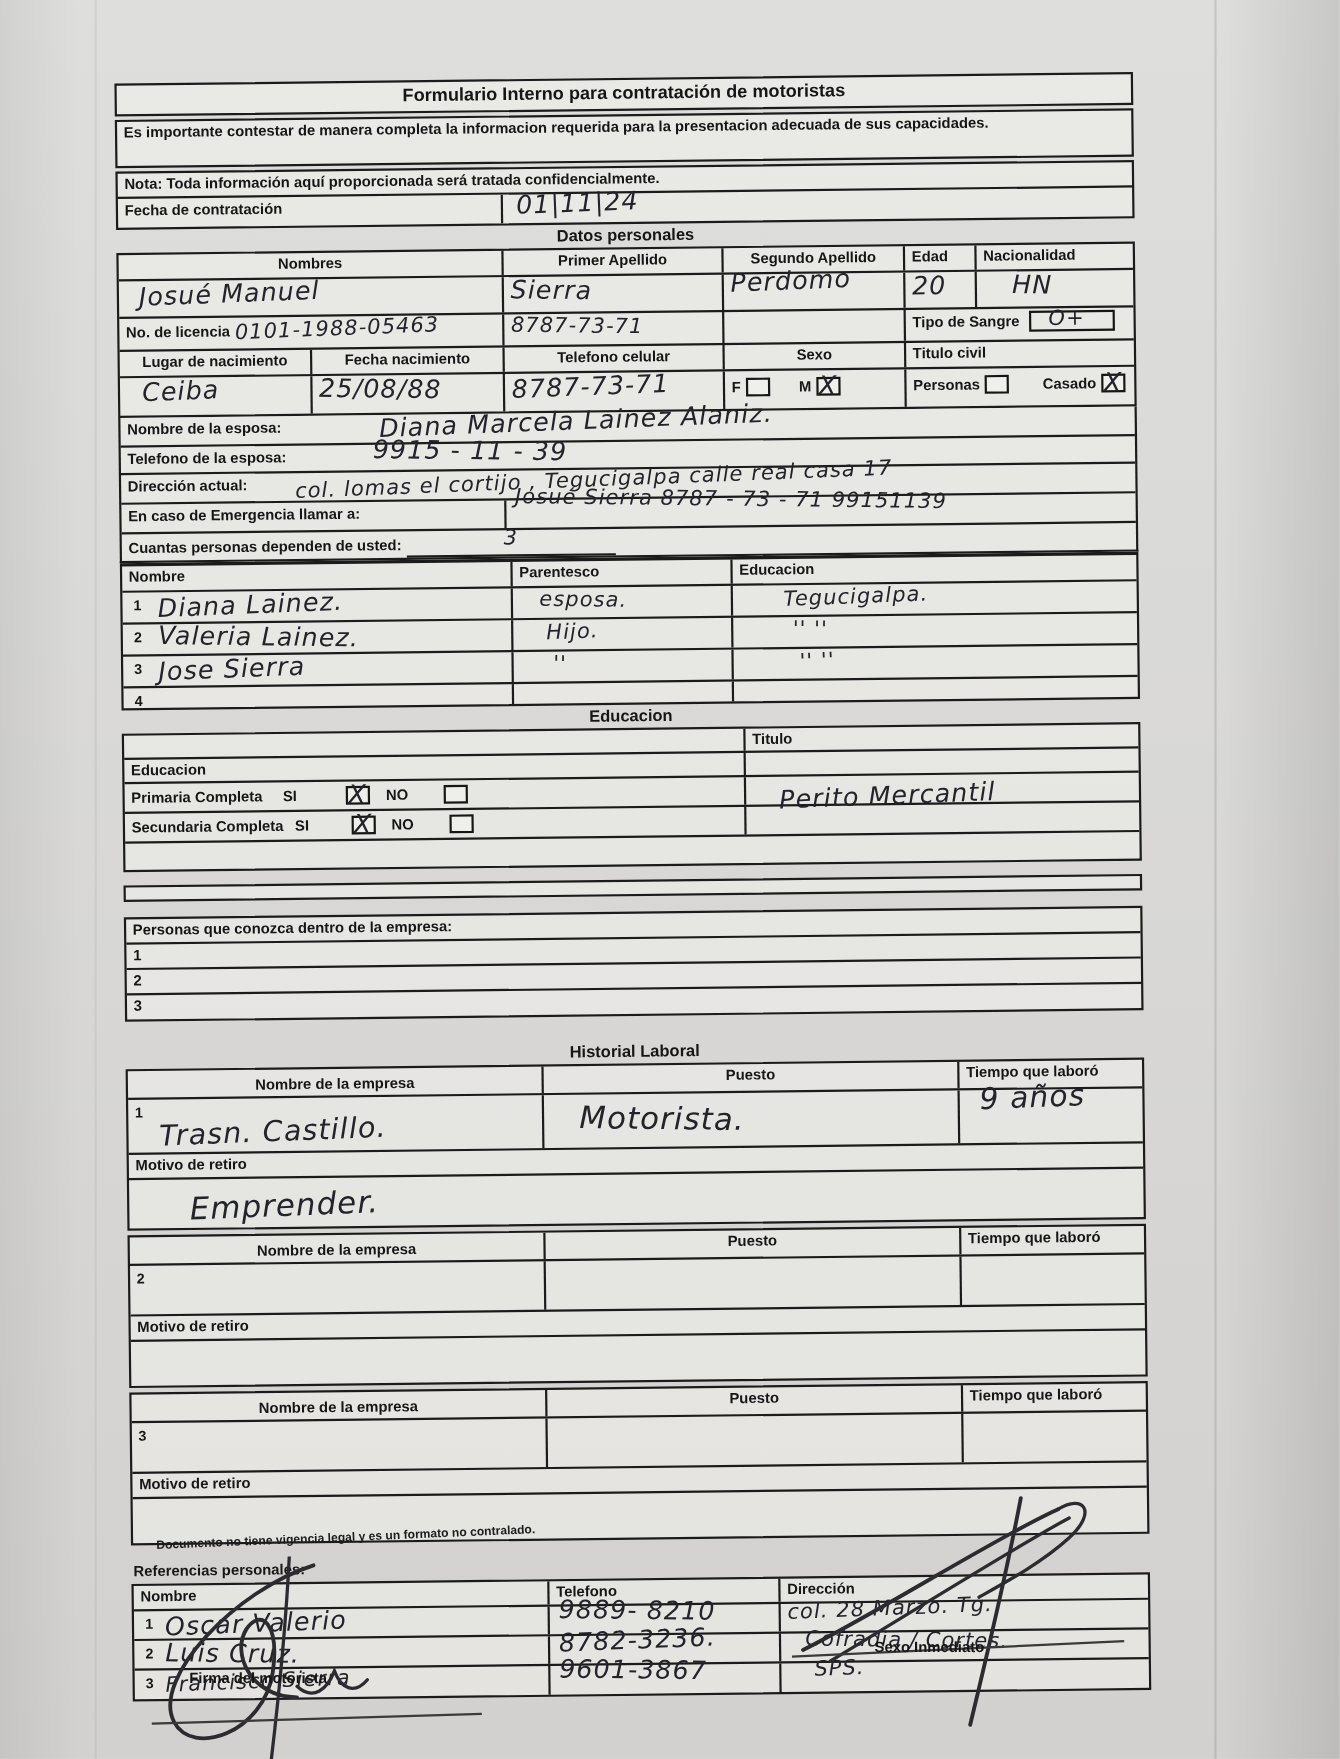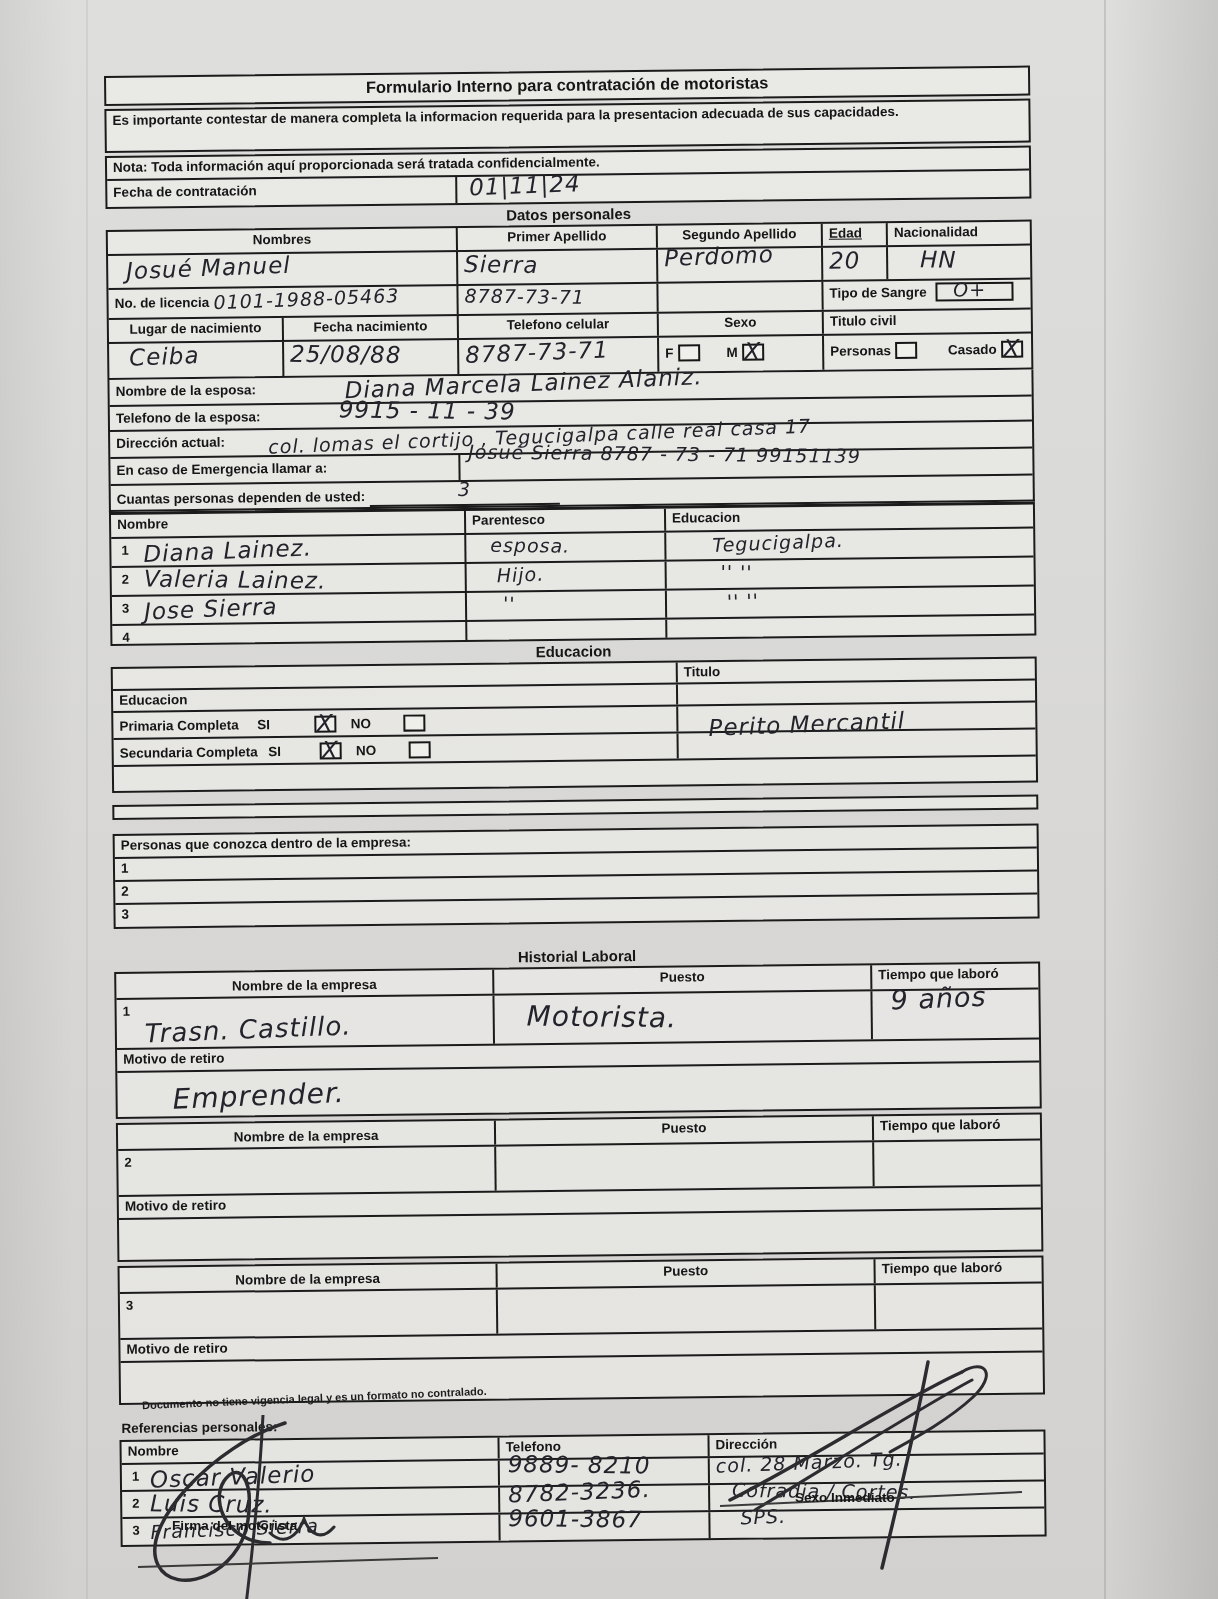--- a/index.html
+++ b/index.html
@@ -92,21 +92,21 @@
     </div>
   </div>
 
   <div class="secHead">Datos personales</div>
 
   <div class="box">
     <div class="row bB" style="height:24px;">
       <div class="cell bR lbl ctr" style="flex:0 0 350px;">Nombres</div>
       <div class="cell bR lbl ctr" style="flex:0 0 200px;">Primer Apellido</div>
       <div class="cell bR lbl ctr" style="flex:0 0 165px;">Segundo Apellido</div>
-      <div class="cell bR lbl" style="flex:0 0 65px;text-decoration:underline;">Edad</div>
+      <div class="cell bR lbl" style="flex:0 0 65px;">Edad</div>
       <div class="cell lbl">Nacionalidad</div>
     </div>
     <div class="row bB" style="height:34px;">
       <div class="cell bR" style="flex:0 0 350px;"><span class="hw hw-lg tiltA" style="margin-left:12px;">Josué  Manuel</span></div>
       <div class="cell bR" style="flex:0 0 200px;"><span class="hw hw-lg tiltB">Sierra</span></div>
       <div class="cell bR" style="flex:0 0 165px;"><span class="hw hw-lg tiltA" style="top:-6px; position:relative;">Perdomo</span></div>
       <div class="cell bR" style="flex:0 0 65px;"><span class="hw hw-lg">20</span></div>
       <div class="cell"><span class="hw hw-lg tiltB" style="margin-left:26px;">HN</span></div>
     </div>
     <div class="row bB" style="height:30px;">

